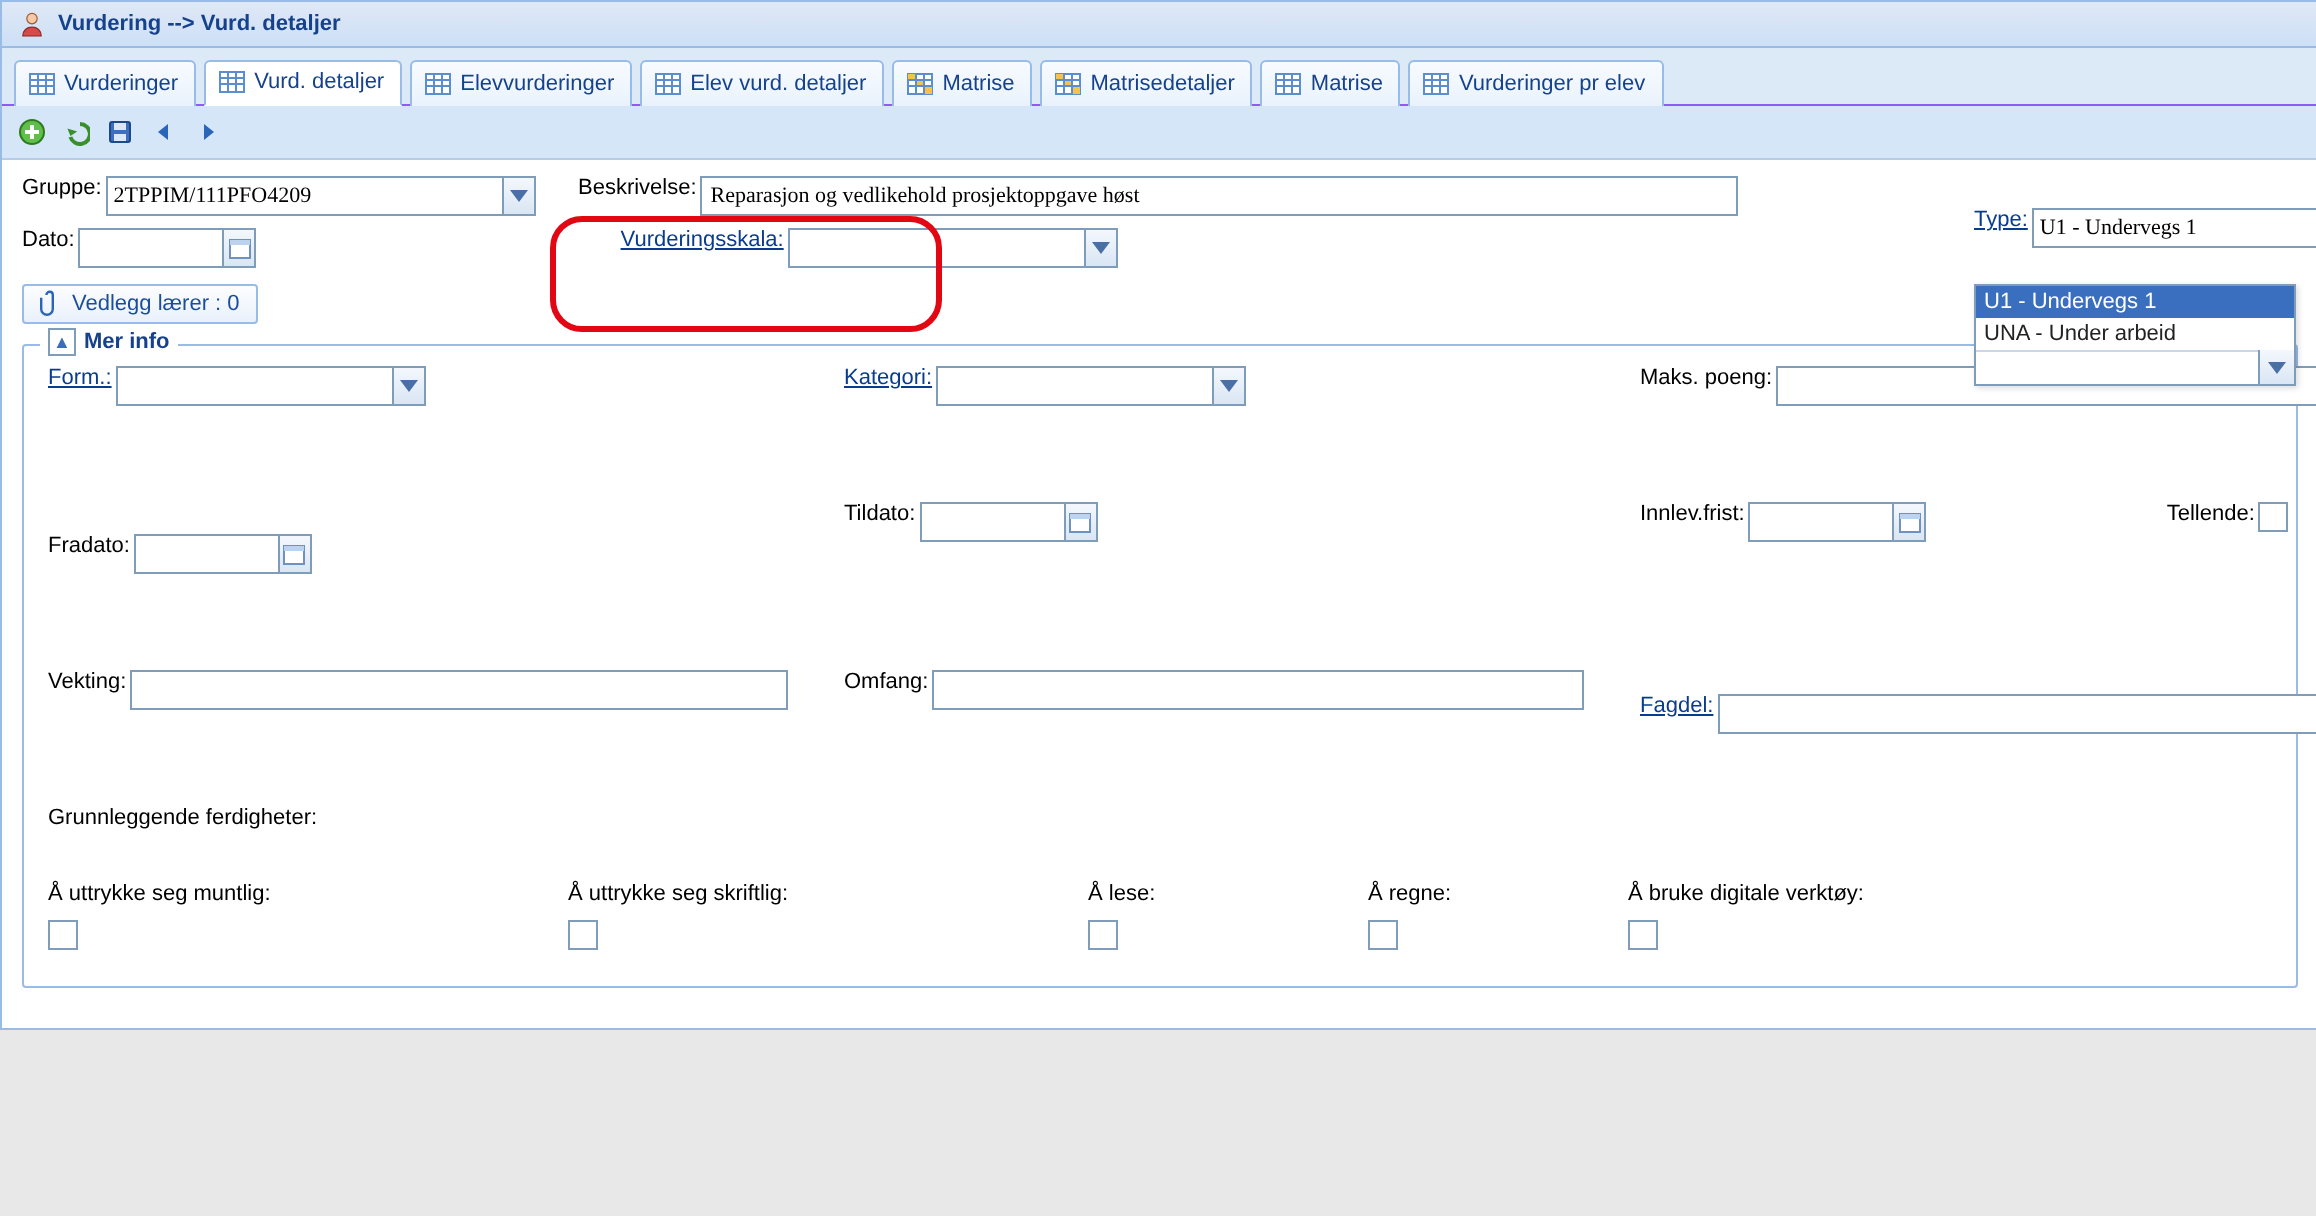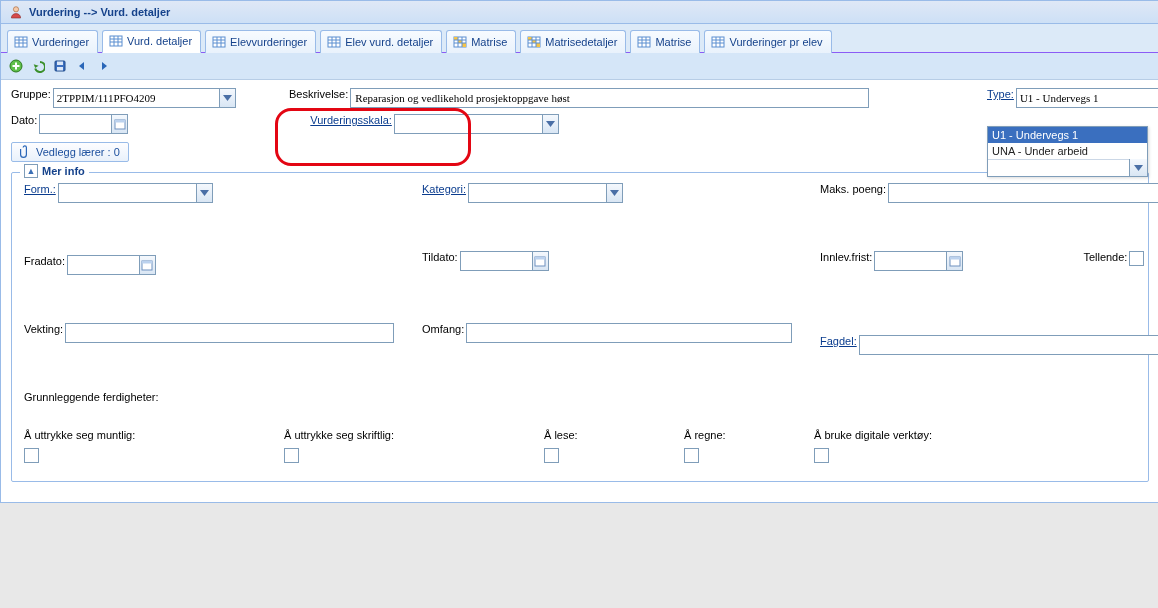--- a/index.html
+++ b/index.html
@@ -192,35 +192,35 @@
         </svg>
       </span>
   </div>
 
   <div class="body">
 
     <div class="row" style="position:relative;">
       <div class="field" style="width:196px;">
         <span class="lbl">Gruppe:</span>
         <div class="combo">
-          <input style="width: 166px; height: 20px;" value="2TPPIM/111PFO4209">
+          <input style="width: 198px; height: 20px;" value="2TPPIM/111PFO4209">
           <span class="trigger" style="height:20px;">
               <svg width="9" height="6" viewBox="0 0 9 6">
                 <path d="M0 0h9L4.5 6z" fill="#4a6fa6"></path>
               </svg>
             </span>
         </div>
       </div>
 
       <div class="field" style="width:580px;margin-left:66px;">
         <span class="lbl">Beskrivelse:</span>
         <input class="text-input" style="width: 580px;" value="Reparasjon og vedlikehold prosjektoppgave høst">
       </div>
 
-      <div class="field" style="position:absolute;right:2px;top:0;width:160px;">
+      <div class="field" style="position:absolute;right:2px;top:16px;width:160px;">
         <span class="lbl link">Type:</span>
         <div class="combo">
           <input style="width: 143px; height: 20px;" value="U1 - Undervegs 1">
           <span class="trigger" style="height:20px;">
               <svg width="9" height="6" viewBox="0 0 9 6">
                 <path d="M0 0h9L4.5 6z" fill="#4a6fa6"></path>
               </svg>
             </span>
         </div>
         <div class="dropdown-list" style="left:0;top:38px;width:159px;">
@@ -305,21 +305,21 @@
                   <path d="M0 0h9L4.5 6z" fill="#4a6fa6"></path>
                 </svg>
               </span>
             </div>
         </div>
         <div class="field">
           <span class="lbl">Maks. poeng:</span>
           <input class="text-input" style="width: 320px;">
         </div>
 
-        <div class="field" style="margin-top:32px;">
+        <div class="field" style="margin-top:44px;">
           <span class="lbl">Fradato:</span>
           <div class="date-field">
               <input style="">
               <span class="date-trigger">
                 <svg width="12" height="12" viewBox="0 0 12 12">
                   <rect x="1" y="2" width="10" height="9" fill="#fff" stroke="#6f91bf"></rect>
                   <rect x="1" y="2" width="10" height="2.5" fill="#bcd2ee"></rect>
                 </svg>
               </span>
             </div>

